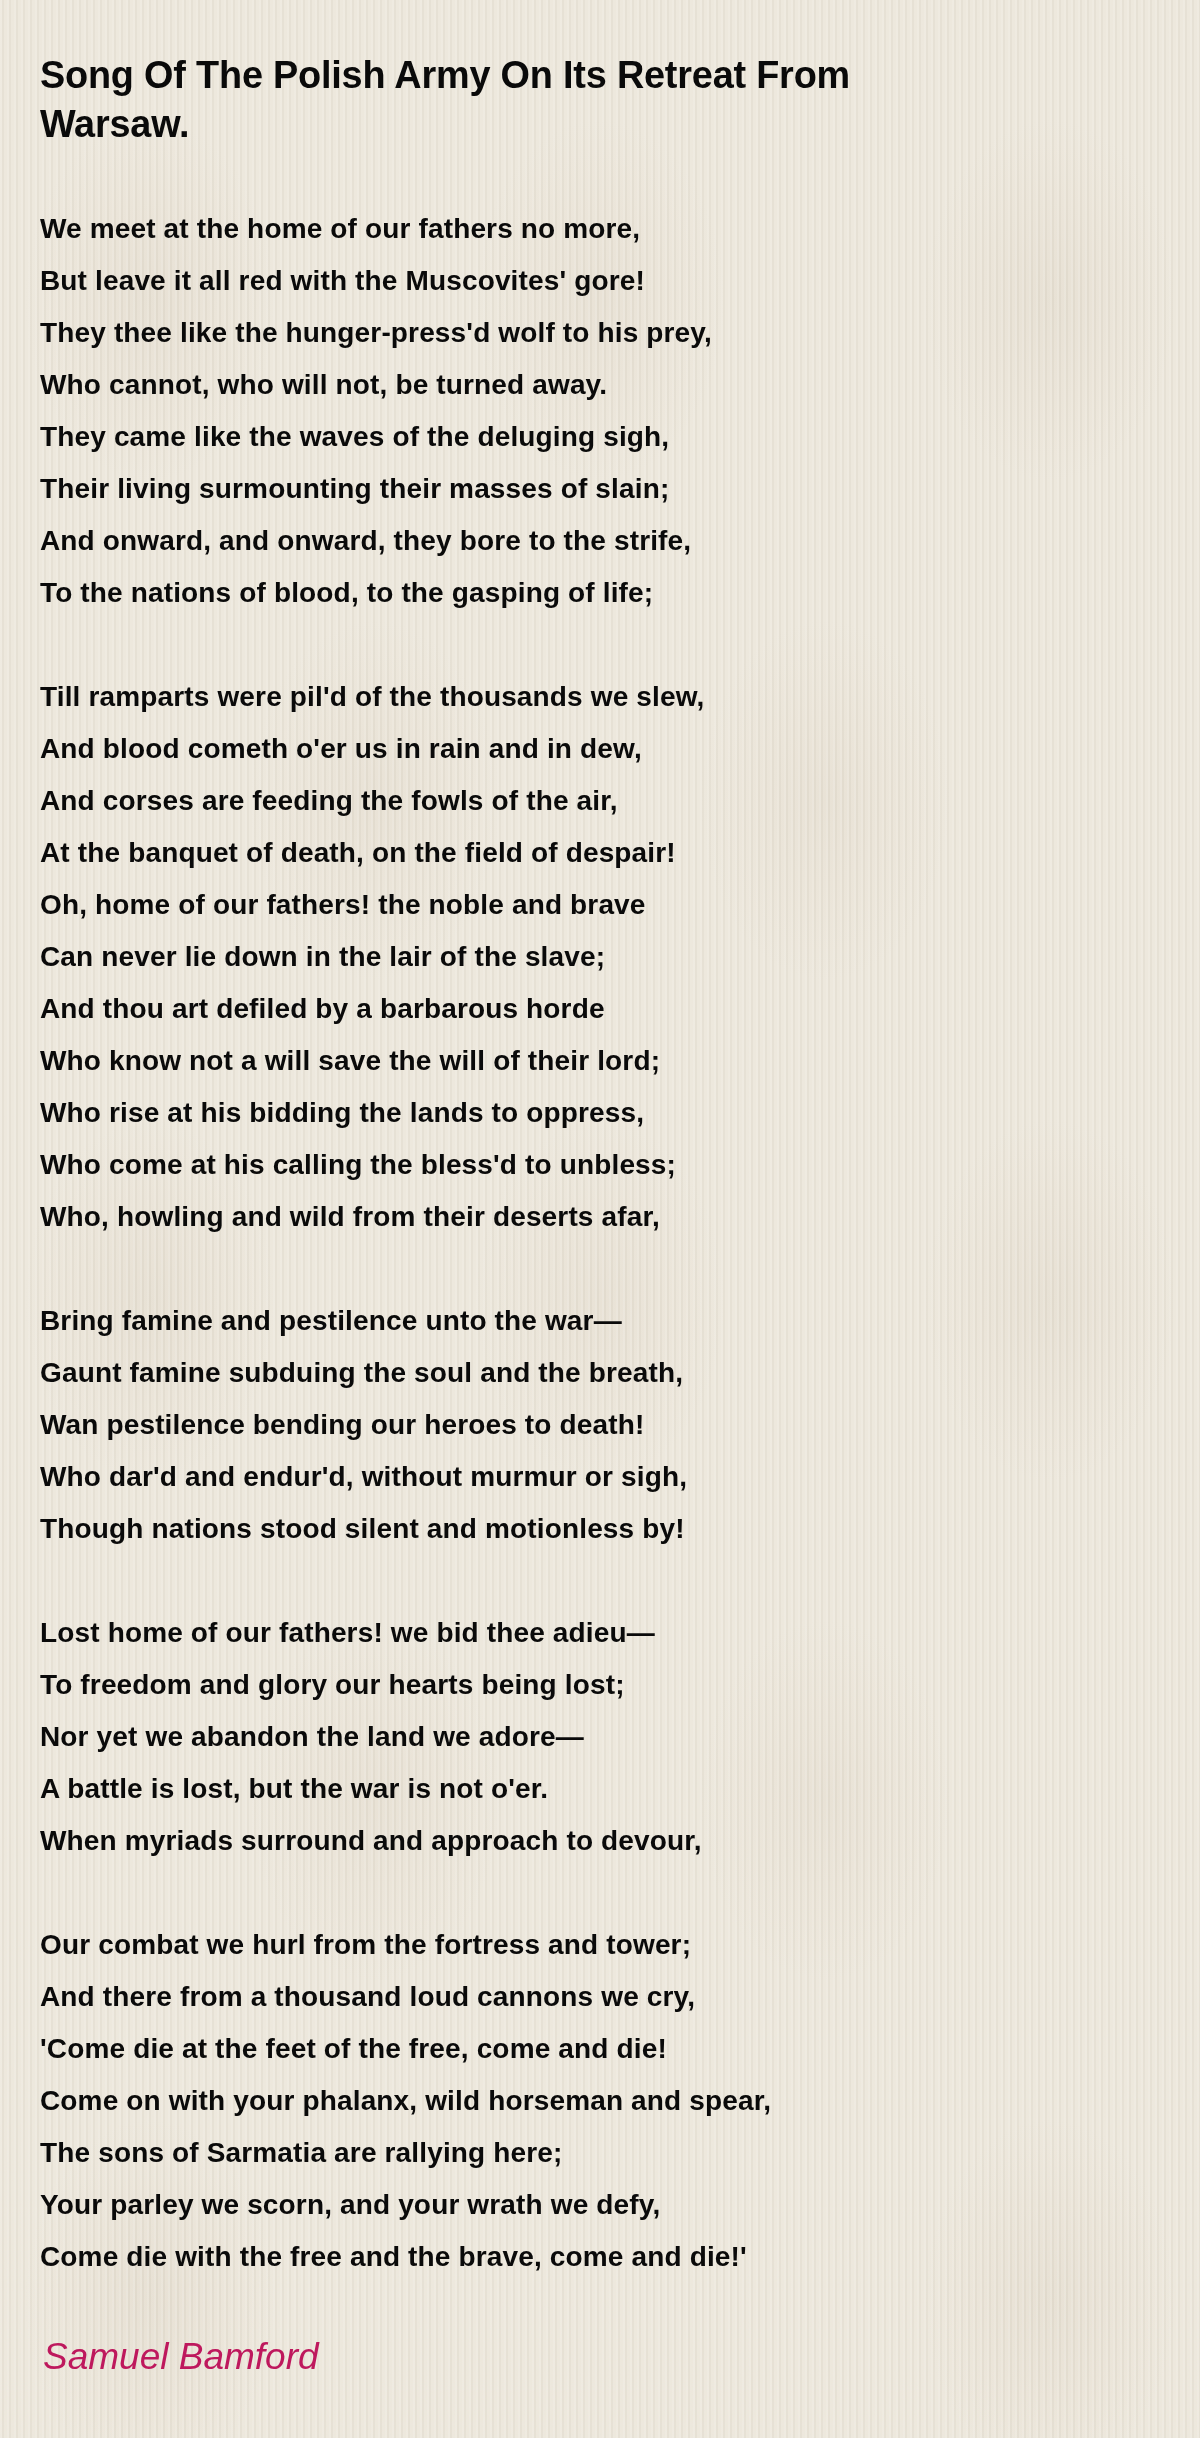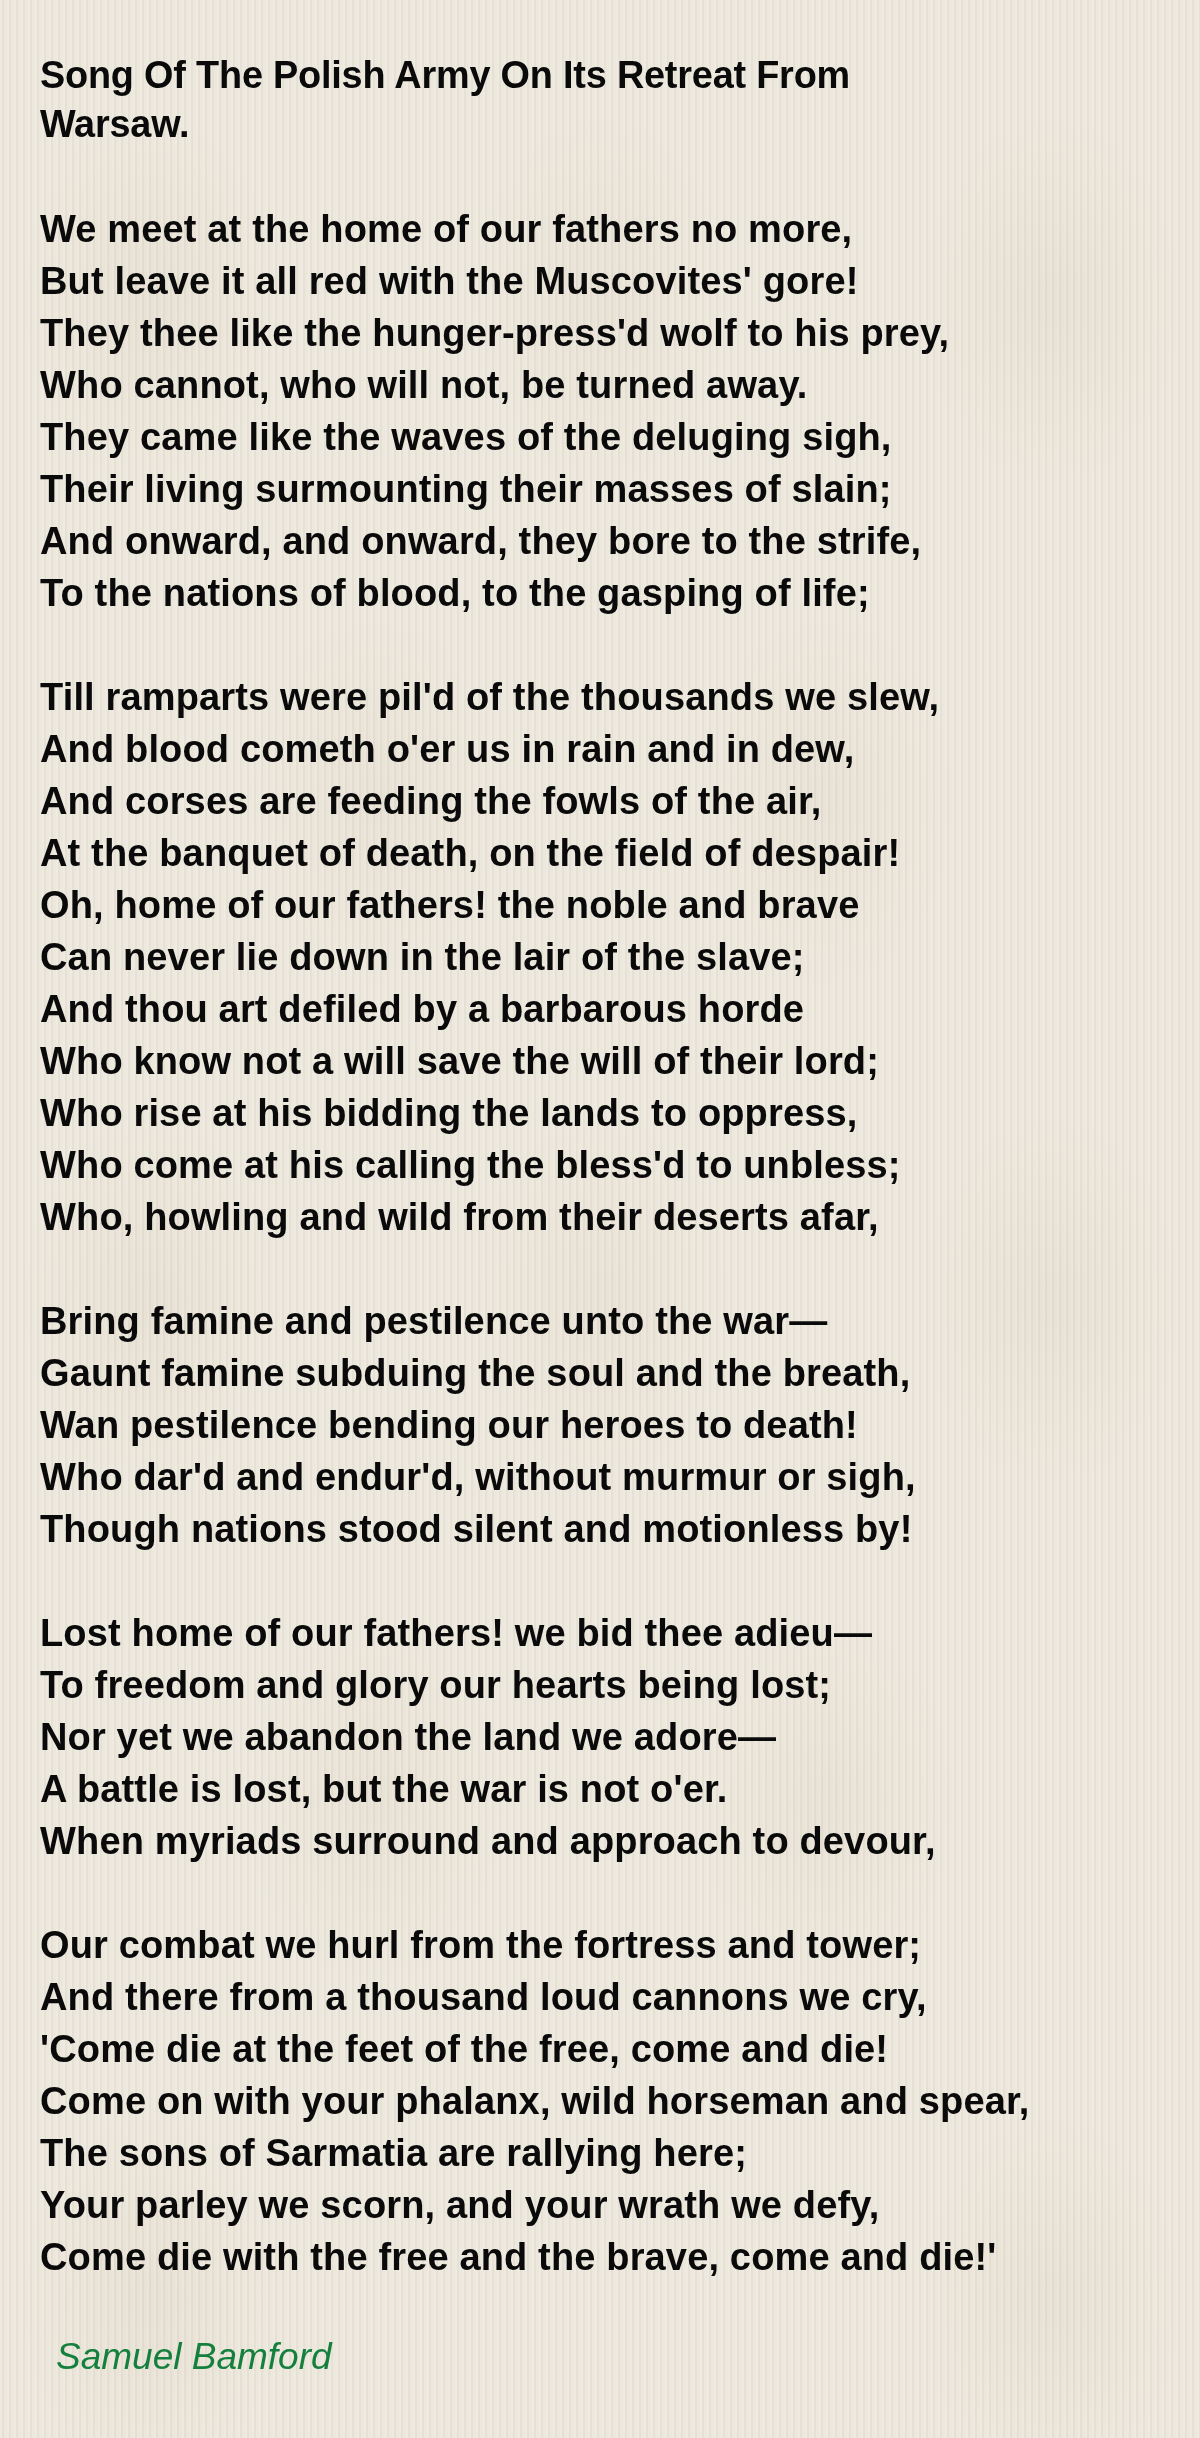--- a/index.html
+++ b/index.html
@@ -51,34 +51,34 @@
     .poem {
       margin-top: 55px;
     }
     .stanza {
       margin: 0 0 52px 0;
     }
     .line {
       display: block;
       font-family: "Liberation Sans", sans-serif;
       font-weight: bold;
-      font-size: 38px;
+      font-size: 28px;
       line-height: 52px;
       height: 52px;
       white-space: nowrap;
       letter-spacing: 0.15px;
     }
     .author {
       font-family: "Liberation Sans", sans-serif;
       font-style: italic;
       font-size: 37px;
       line-height: 44px;
       margin-top: 22px;
-      margin-left: 16px;
-      color: #15803d;
+      margin-left: 3px;
+      color: #be185d;
     }
   </style>
 </head>
 <body>
 
 <div class="page">
   <h1 class="title">Song Of The Polish Army On Its Retreat From Warsaw.</h1>
 
   <div class="poem">
     <div class="stanza">

